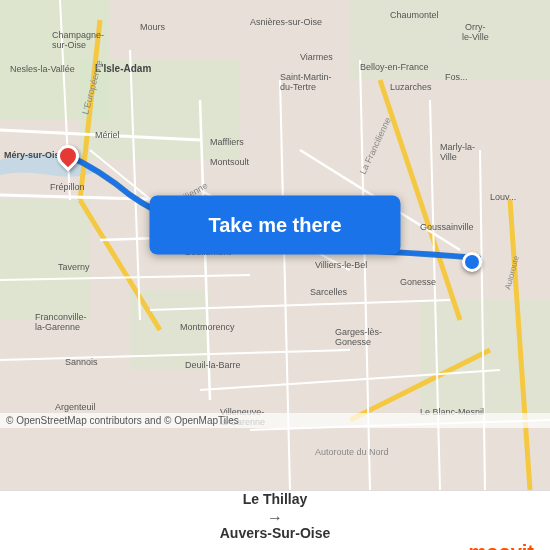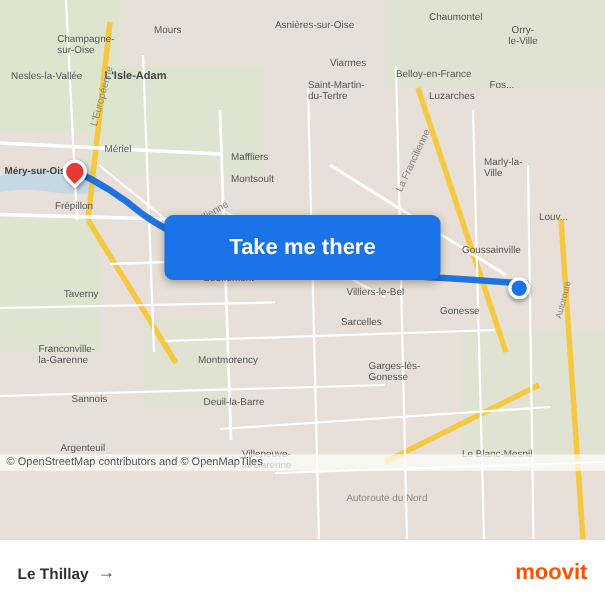--- a/index.html
+++ b/index.html
@@ -91,20 +91,21 @@
 
     
     #bottom-bar {
       width: 550px;
       height: 60px;
       background: white;
       display: flex;
       align-items: center;
       padding: 0 16px;
       border-top: 1px solid #ddd;
+      flex-direction: column;
     }
 
     .bottom-location {
       display: flex;
       align-items: center;
       gap: 4px;
       font-size: 14px;
       font-weight: 600;
       color: #333;
     }
@@ -284,16 +285,19 @@
     <span>© OpenStreetMap contributors and © OpenMapTiles</span>
   </div>
 
 </div>
 
 <div id="bottom-bar">
   <div class="bottom-location">
     <span>Le Thillay</span>
   </div>
   <span class="arrow-icon">→</span>
+  <div class="bottom-location">
+    <span>Auvers-Sur-Oise</span>
+  </div>
   <div class="moovit-logo">
     <span class="moovit-text">moovit</span>
   </div>
 </div>
 
 </body></html>

